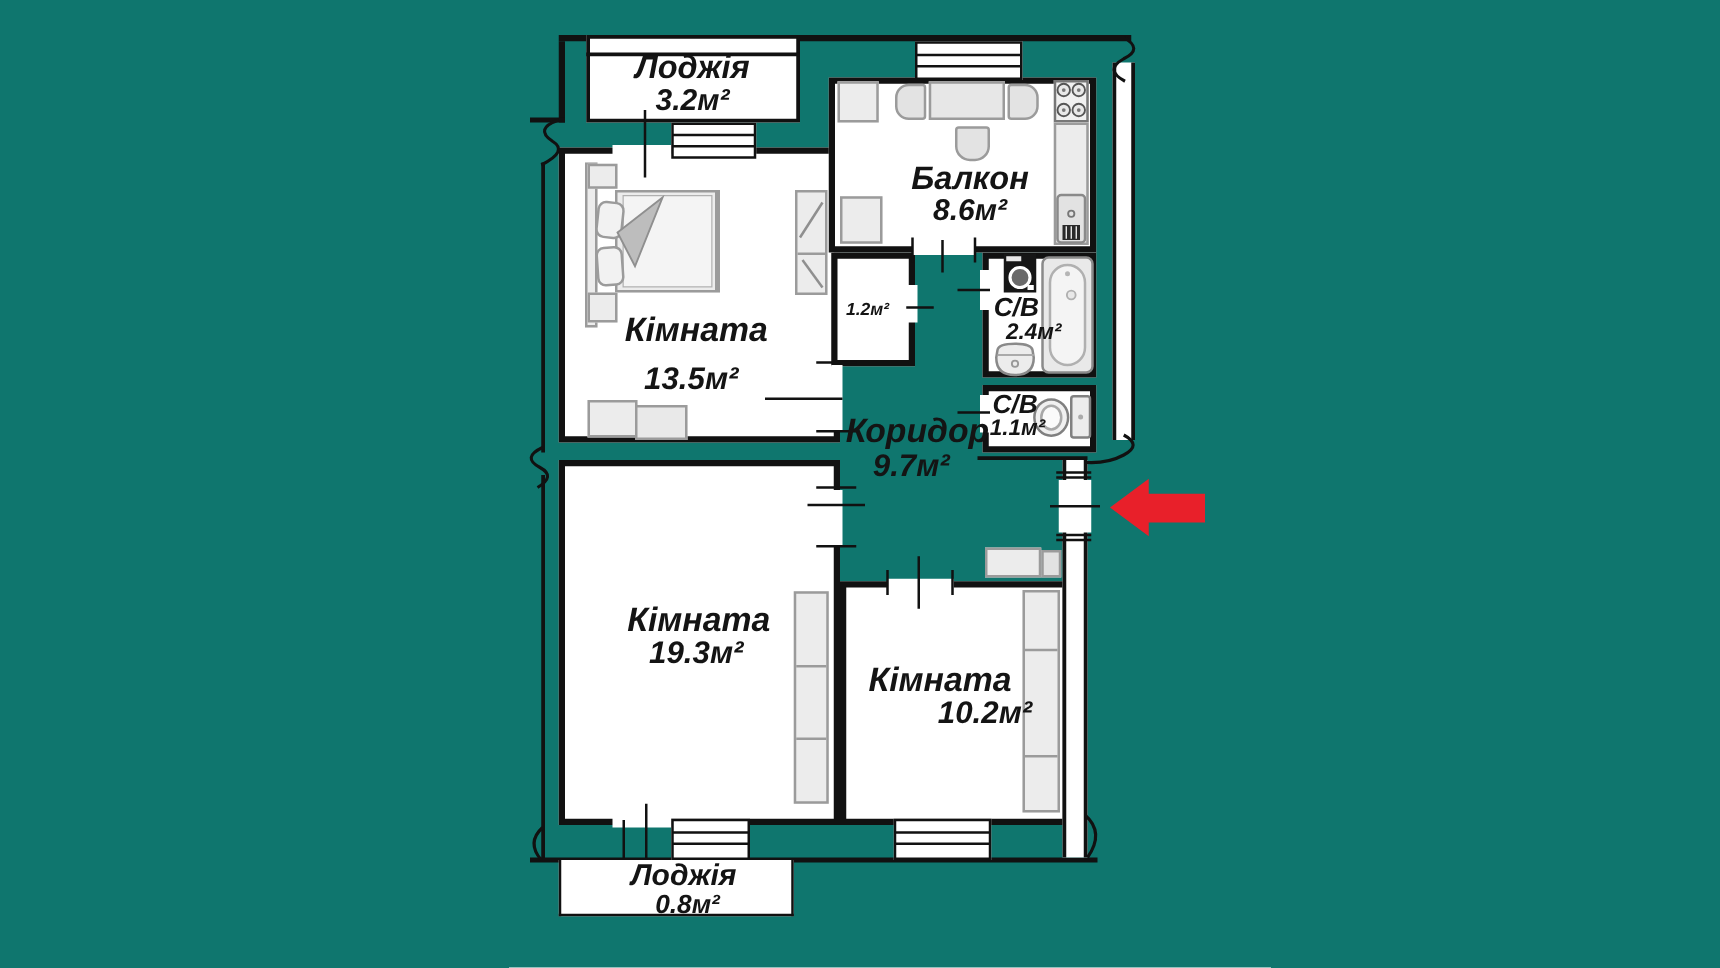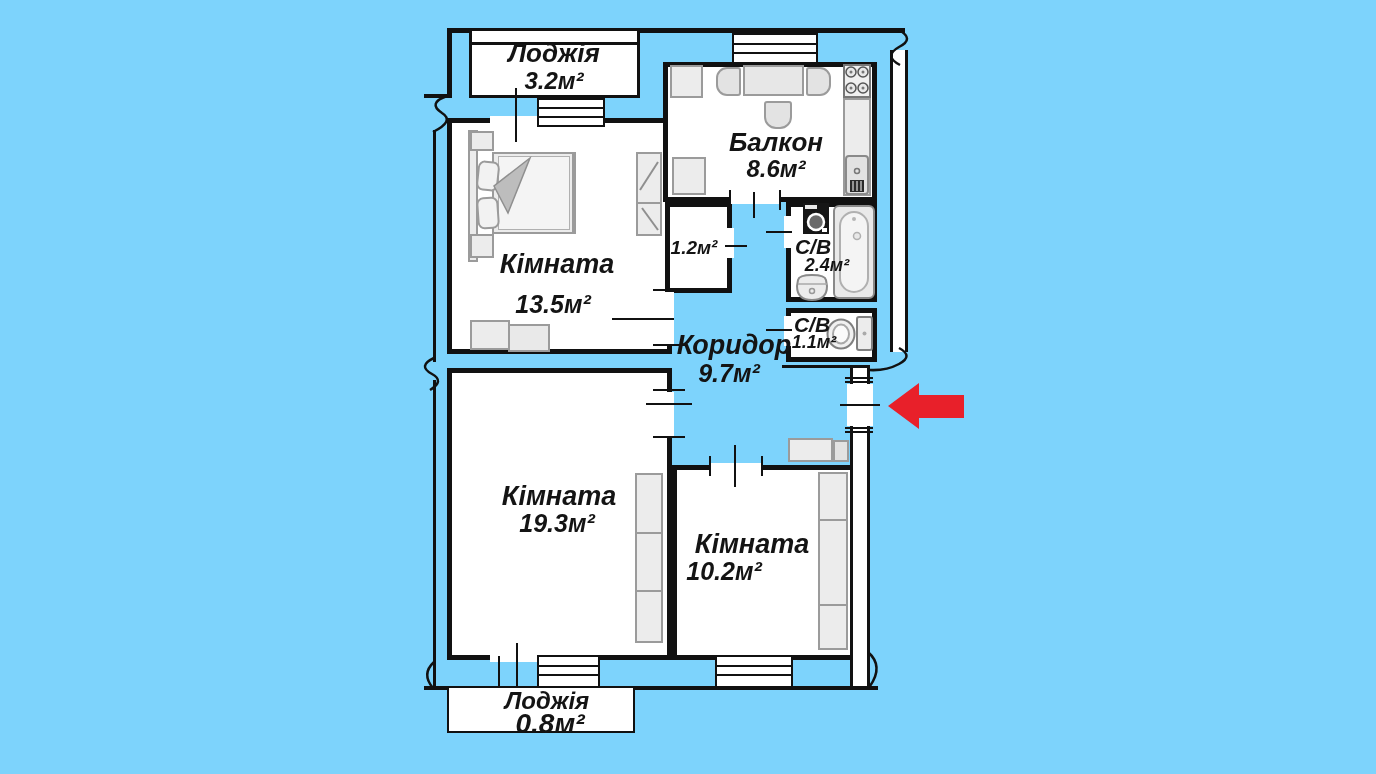--- a/index.html
+++ b/index.html
@@ -1,31 +1,31 @@
 <!DOCTYPE html>
 <html><head>
 <meta charset="utf-8">
 <style>
   html,body{margin:0;padding:0;background:#fff;}
-  #plan{position:relative;width:1376px;height:774px;background:#7dd3fc;overflow:hidden;
+  #plan{position:relative;width:1376px;height:774px;background:#0f766e;overflow:hidden;
         font-family:"Liberation Sans",sans-serif;}
   .w{position:absolute;background:#111;}
   .box{position:absolute;background:#fff;border:5px solid #111;box-sizing:border-box;}
   .b3{border-width:3px;}
   .hw{position:absolute;background:#fff;border-left:3px solid #111;border-right:3px solid #111;box-sizing:border-box;}
   .gap{position:absolute;background:#fff;}
   .leaf{position:absolute;background:#111;}
   .win{position:absolute;background:#fff;border:2px solid #111;box-sizing:border-box;}
   .bar{position:absolute;left:-1px;right:-1px;height:2px;background:#111;}
   .furn{position:absolute;background:#ececec;border:2px solid #9b9b9b;box-sizing:border-box;}
   .dvh{position:absolute;left:0;right:0;height:2px;background:#9b9b9b;}
   .lbl{position:absolute;transform:translate(-50%,-50%);font-style:italic;font-weight:700;
        color:#141414;white-space:nowrap;line-height:1;}
   .fz27{font-size:27px}.fz26{font-size:26px}.fz25{font-size:25px}.fz24{font-size:24px}
-  .fz22{font-size:28px}.fz21{font-size:21px}.fz19{font-size:19px}.fz18{font-size:18px}
+  .fz22{font-size:21px}.fz21{font-size:21px}.fz19{font-size:14px}.fz18{font-size:18px}
   svg.overlay{position:absolute;left:0;top:0;pointer-events:none;}
 </style>
 </head>
 <body>
 
 <div id="plan">
 
   <div class="w" style="left:447px;top:28px;width:458px;height:5px"></div>
   <div class="w" style="left:447px;top:33px;width:5px;height:65px"></div>
   <div class="w" style="left:424px;top:94px;width:28px;height:4px"></div>
@@ -214,18 +214,18 @@
   <div class="lbl fz21" style="left:812px;top:324px">С/В</div>
   <div class="lbl fz18" style="left:814px;top:342px">1.1м²</div>
 
   <div class="lbl fz27" style="left:734px;top:345px">Коридор</div>
   <div class="lbl fz25" style="left:729px;top:373px">9.7м²</div>
 
   <div class="lbl fz27" style="left:559px;top:496px">Кімната</div>
   <div class="lbl fz25" style="left:557px;top:523px">19.3м²</div>
 
   <div class="lbl fz27" style="left:752px;top:544px">Кімната</div>
-  <div class="lbl fz25" style="left:724px;top:571px">10.2м²</div>
+  <div class="lbl fz25" style="left:788px;top:571px">10.2м²</div>
 
   <div class="lbl fz24" style="left:547px;top:701px">Лоджія</div>
   <div class="lbl fz22" style="left:550px;top:724px">0.8м²</div>
 
 </div>
 
 </body></html>

